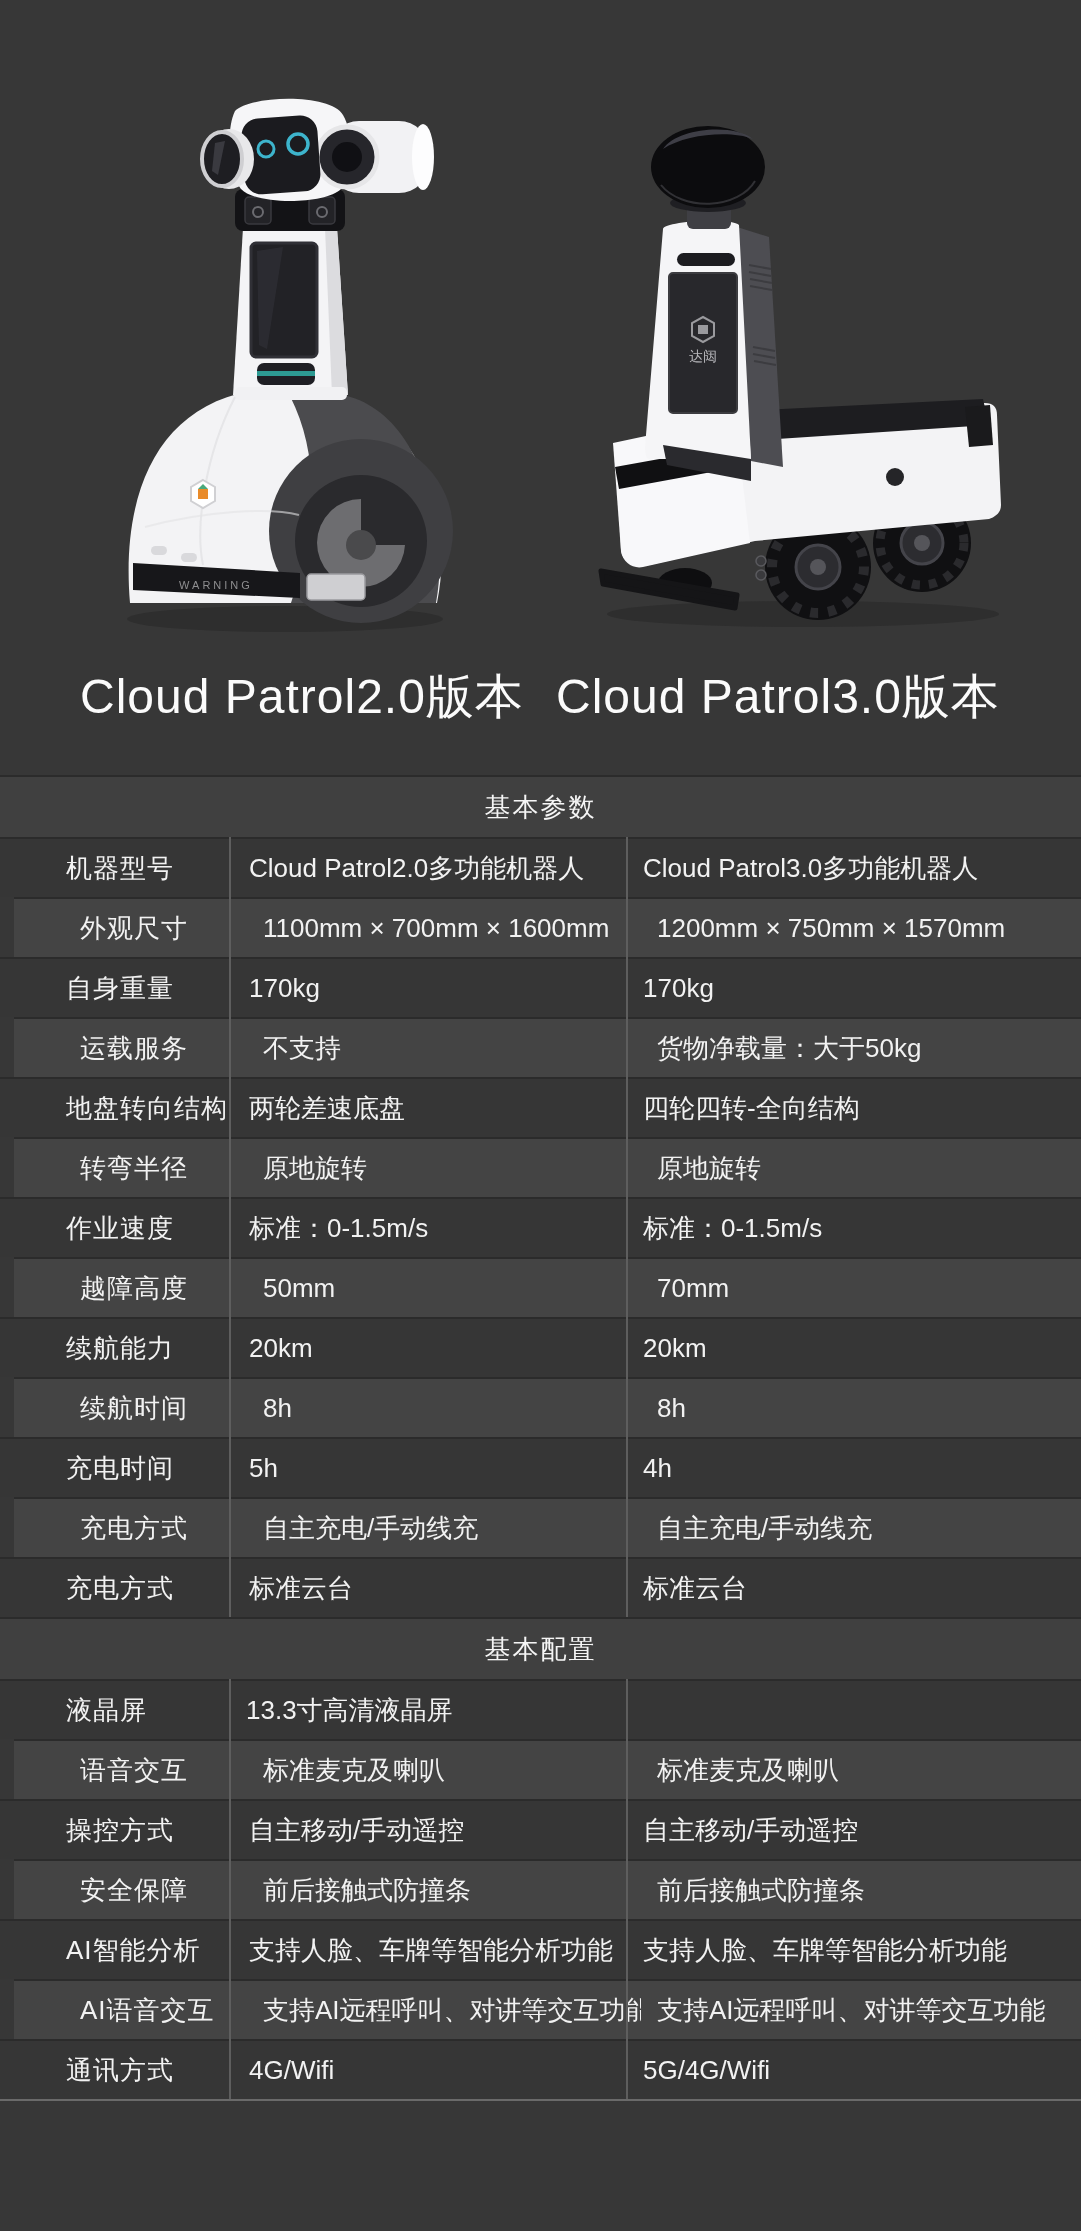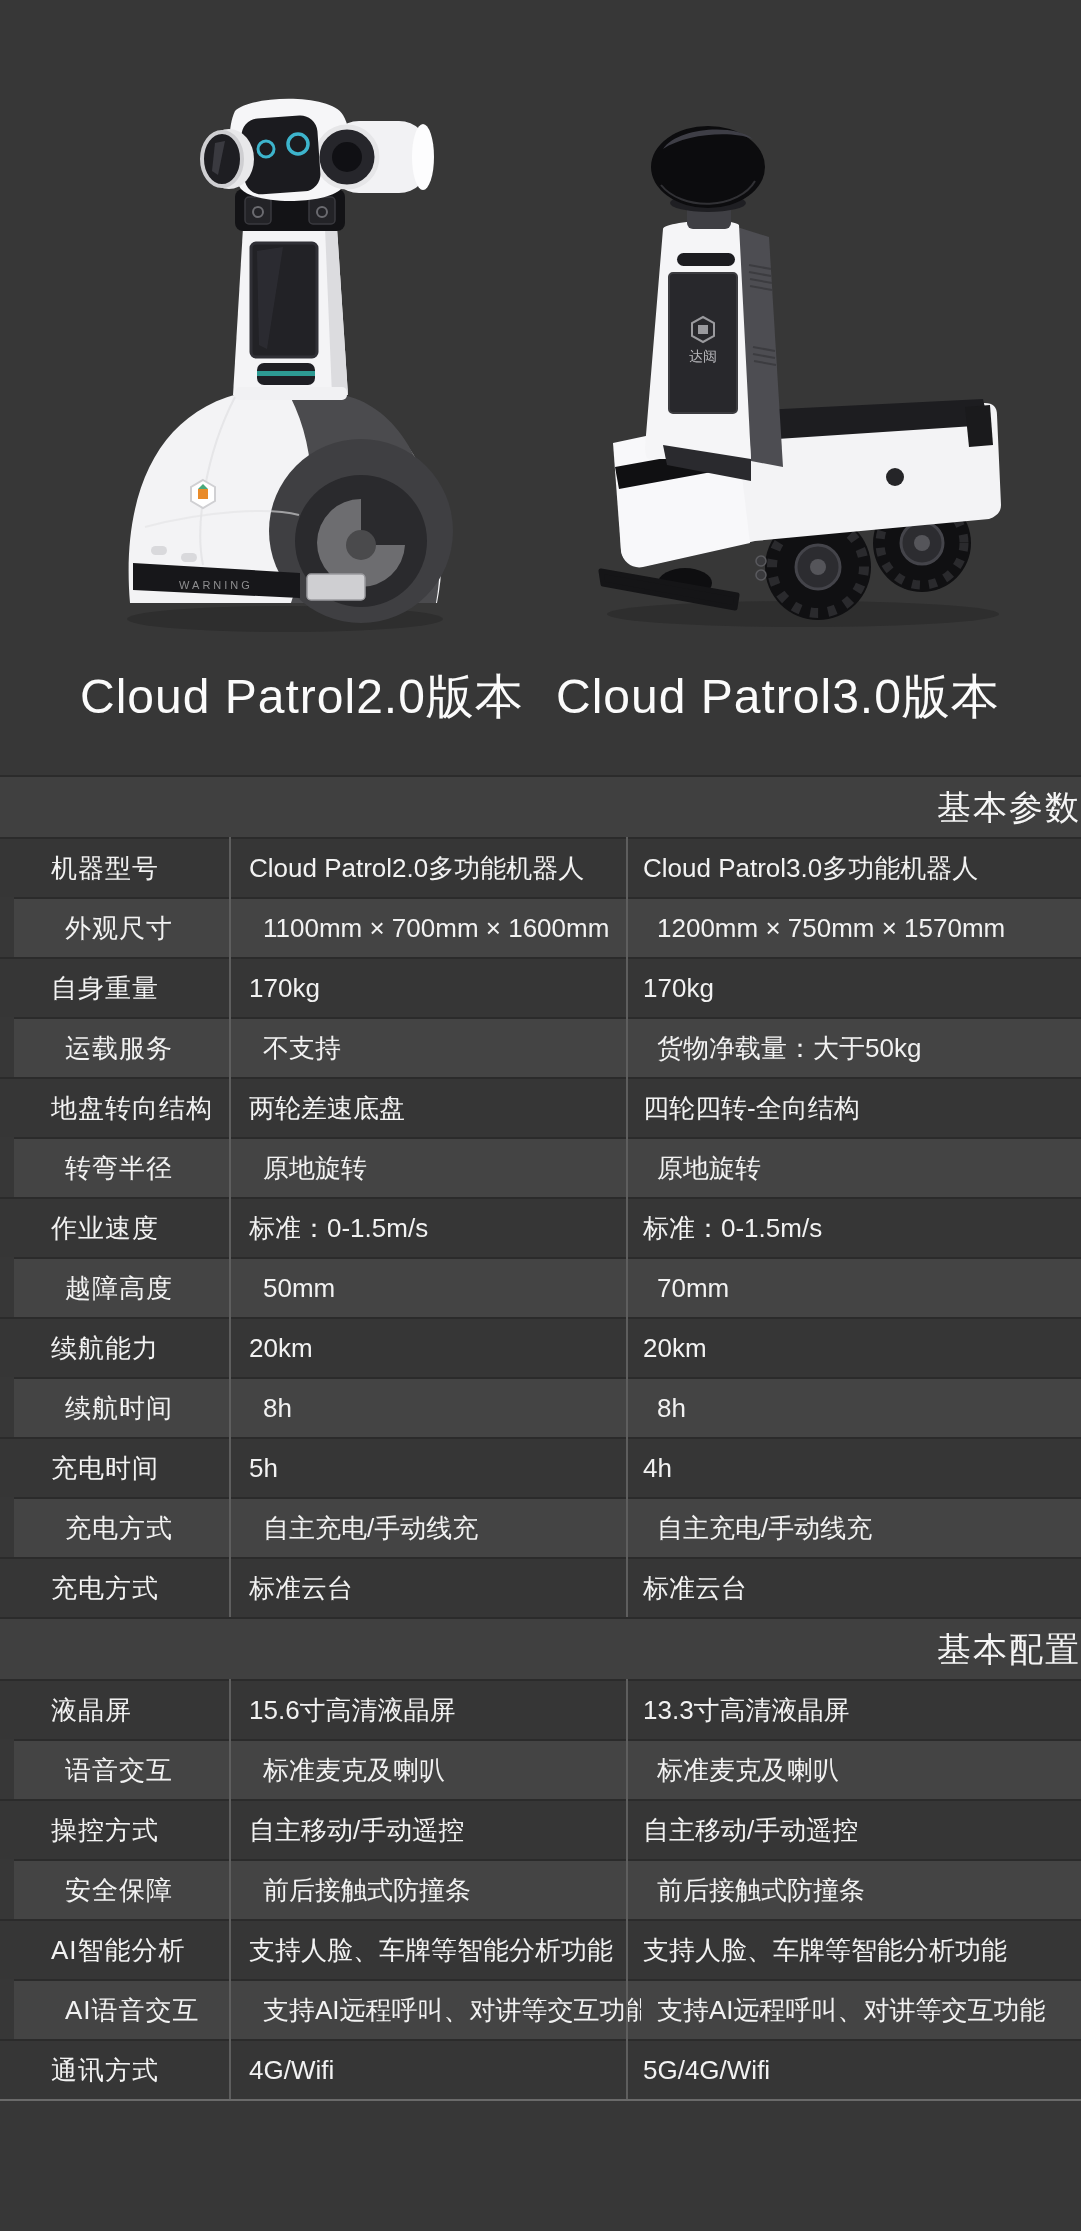--- a/index.html
+++ b/index.html
@@ -25,28 +25,28 @@
   }
   .product-title.t1{left:80px;}
   .product-title.t2{left:556px;}
 
   
   .spec-table{border-bottom:2px solid #6a6a6a;}
   .band{
     height:62px;line-height:60px;box-sizing:border-box;
     border-top:2px solid var(--hline,#2c2c2c);
     background:var(--band-bg,#404040);
-    text-align:right;font-size:34px;color:#f5f5f5;letter-spacing:2px;
+    text-align:center;font-size:26px;color:#f5f5f5;letter-spacing:2px;
   }
   .rows{position:relative;}
   .row{display:flex;height:60px;box-sizing:border-box;border-top:2px solid var(--hline,#2c2c2c);}
   .row.dark{background:var(--row-dark,#363636);}
   .row.light{background:var(--row-light,#444444);margin-left:14px;}
   .cell{display:flex;align-items:center;font-size:26px;color:var(--text,#f2f2f2);white-space:nowrap;overflow:hidden;}
-  .cell.label{width:230px;padding-left:51px;box-sizing:border-box;letter-spacing:1px;}
+  .cell.label{width:230px;padding-left:66px;box-sizing:border-box;letter-spacing:1px;}
   .cell.v2{width:397px;padding-left:19px;box-sizing:border-box;}
   .cell.v3{flex:1;padding-left:16px;box-sizing:border-box;}
   .vdiv{position:absolute;top:0;bottom:0;width:2px;background:var(--vline,#5e5e5e);}
   .vdiv.p1{left:229px;}
   .vdiv.p2{left:626px;}
 
   .footer-space{height:130px;background:var(--page-bg,#373737);}
 </style>
 </head>
 <body>
@@ -266,21 +266,20 @@
           <div class="cell v2">标准云台</div>
           <div class="cell v3">标准云台</div>
         </div>
         <div class="vdiv p1"></div>
         <div class="vdiv p2"></div>
       </div>
       <div class="band">基本配置</div>
       <div class="rows">
         <div class="row dark">
           <div class="cell label">液晶屏</div>
-          <div class="cell v2">15.6寸高清液晶屏</div>
           <div class="cell v3">13.3寸高清液晶屏</div>
         </div>
         <div class="row light">
           <div class="cell label">语音交互</div>
           <div class="cell v2">标准麦克及喇叭</div>
           <div class="cell v3">标准麦克及喇叭</div>
         </div>
         <div class="row dark">
           <div class="cell label">操控方式</div>
           <div class="cell v2">自主移动/手动遥控</div>

